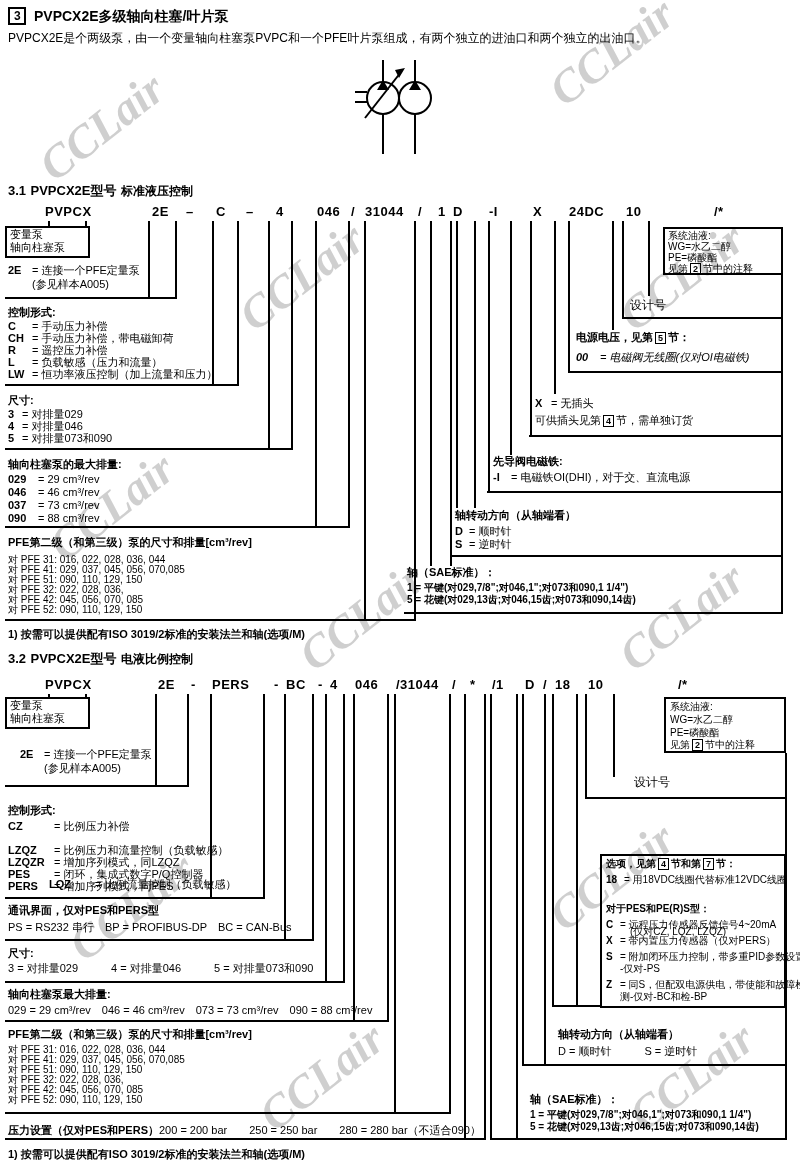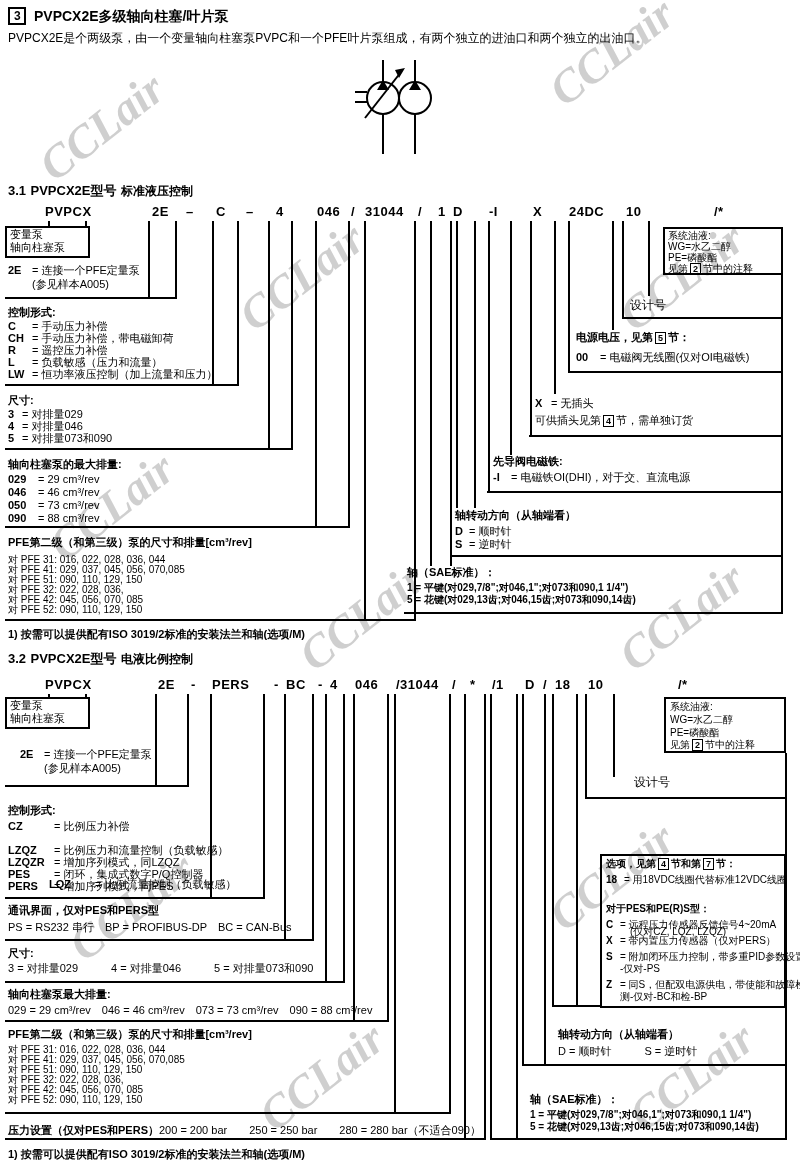--- a/index.html
+++ b/index.html
@@ -103,40 +103,40 @@
   <div class="t" style="left:8px;top:368px;"><span class="k">LW</span><span>= 恒功率液压控制（加上流量和压力）</span></div>
 
   <div class="t b" style="left:8px;top:394px;">尺寸:</div>
   <div class="t" style="left:8px;top:408px;"><span class="k" style="min-width:14px;">3</span><span>= 对排量029</span></div>
   <div class="t" style="left:8px;top:420px;"><span class="k" style="min-width:14px;">4</span><span>= 对排量046</span></div>
   <div class="t" style="left:8px;top:432px;"><span class="k" style="min-width:14px;">5</span><span>= 对排量073和090</span></div>
 
   <div class="t b" style="left:8px;top:458px;">轴向柱塞泵的最大排量:</div>
   <div class="t" style="left:8px;top:473px;"><span class="k3">029</span><span>= 29 cm³/rev</span></div>
   <div class="t" style="left:8px;top:486px;"><span class="k3">046</span><span>= 46 cm³/rev</span></div>
-  <div class="t" style="left:8px;top:499px;"><span class="k3">050</span><span>= 73 cm³/rev</span></div>
+  <div class="t" style="left:8px;top:499px;"><span class="k3">037</span><span>= 73 cm³/rev</span></div>
   <div class="t" style="left:8px;top:512px;"><span class="k3">090</span><span>= 88 cm³/rev</span></div>
 
   <div class="t b" style="left:8px;top:536px;">PFE第二级（和第三级）泵的尺寸和排量[cm³/rev]</div>
   <div class="t s10" style="left:8px;top:554px;">对 PFE 31: 016, 022, 028, 036, 044</div>
   <div class="t s10" style="left:8px;top:564px;">对 PFE 41: 029, 037, 045, 056, 070,085</div>
   <div class="t s10" style="left:8px;top:574px;">对 PFE 51: 090, 110, 129, 150</div>
   <div class="t s10" style="left:8px;top:584px;">对 PFE 32: 022, 028, 036,</div>
   <div class="t s10" style="left:8px;top:594px;">对 PFE 42: 045, 056, 070, 085</div>
   <div class="t s10" style="left:8px;top:604px;">对 PFE 52: 090, 110, 129, 150</div>
 
   <div class="box" style="left:663px;top:227px;width:120px;height:48px;"></div>
   <div class="t s10" style="left:668px;top:230px;">系统油液:</div>
   <div class="t s10" style="left:668px;top:241px;">WG=水乙二醇</div>
   <div class="t s10" style="left:668px;top:252px;">PE=磷酸酯</div>
   <div class="t s10" style="left:668px;top:263px;"><span>见第</span><span class="numbox">2</span><span>节中的注释</span></div>
 
   <div class="t s12" style="left:630px;top:299px;">设计号</div>
   <div class="t b" style="left:576px;top:331px;"><span>电源电压，见第</span><span class="numbox">5</span><span>节：</span></div>
-  <div class="t" style="left:576px;top:351px;"><span class="k">00</span><span>= 电磁阀无线圈(仅对OI电磁铁)</span></div>
+  <div class="t" style="left:576px;top:351px;font-style:italic;"><span class="k">00</span><span>= 电磁阀无线圈(仅对OI电磁铁)</span></div>
   <div class="t" style="left:535px;top:397px;"><span class="k" style="min-width:16px;">X</span><span>= 无插头</span></div>
   <div class="t" style="left:535px;top:414px;text-align:right;"><span>可供插头见第</span><span class="numbox">4</span><span>节，需单独订货</span></div>
   <div class="t b" style="left:493px;top:455px;">先导阀电磁铁:</div>
   <div class="t" style="left:493px;top:471px;"><span class="k" style="min-width:18px;">-I</span><span>= 电磁铁OI(DHI)，对于交、直流电源</span></div>
   <div class="t b" style="left:455px;top:509px;">轴转动方向（从轴端看）</div>
   <div class="t" style="left:455px;top:525px;"><span class="k" style="min-width:14px;">D</span><span>= 顺时针</span></div>
   <div class="t" style="left:455px;top:538px;"><span class="k" style="min-width:14px;">S</span><span>= 逆时针</span></div>
   <div class="t b" style="left:407px;top:566px;">轴（SAE标准）：</div>
   <div class="t b s10" style="left:407px;top:582px;">1 = 平键(对029,7/8";对046,1";对073和090,1 1/4")</div>
   <div class="t b s10" style="left:407px;top:594px;">5 = 花键(对029,13齿;对046,15齿;对073和090,14齿)</div>

